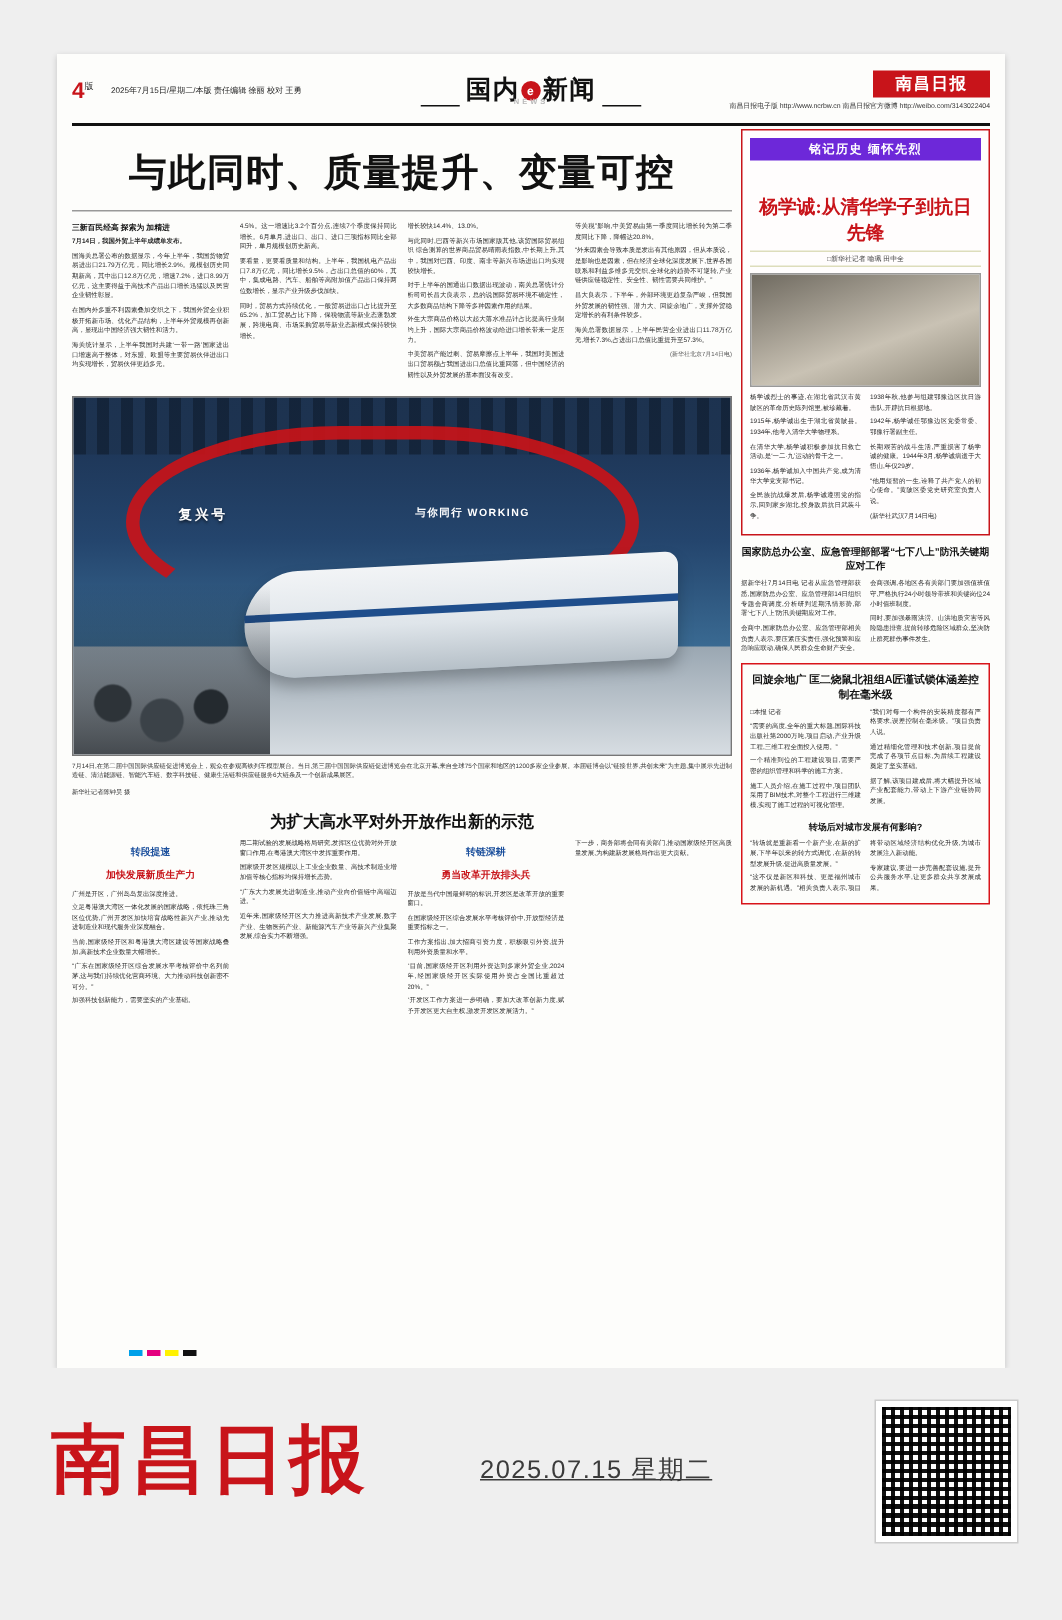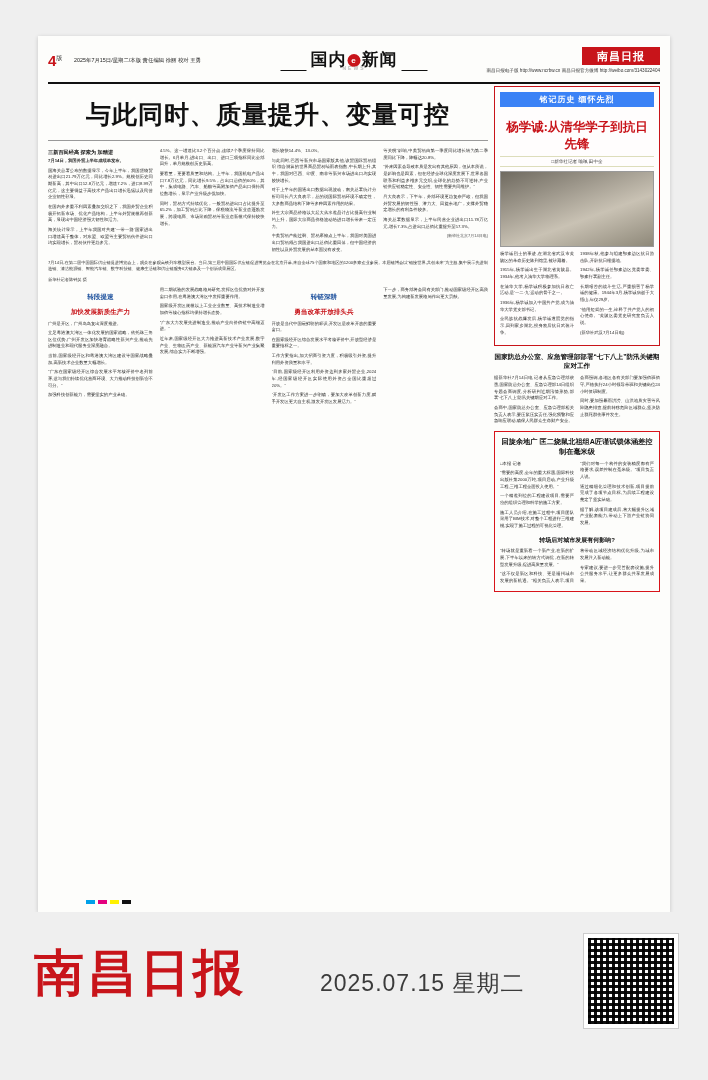--- a/index.html
+++ b/index.html
@@ -308,34 +308,34 @@
   }
   .secthead.red { color: #c8141a; }
 
   
   .redbox {
     border: 1.4px solid #c8141a;
     padding: 5px 5px 6px;
     background: #fffdfd;
   }
   .redbox .banner {
-    background: #3b82f6;
+    background: #6d28d9;
     color: #fff;
     font-size: 8px;
     font-weight: bold;
     text-align: center;
     padding: 2px 0;
     letter-spacing: 1px;
   }
   .redbox .title {
     text-align: center;
     font-size: 12.5px;
     font-weight: bold;
     color: #c8141a;
-    margin: 12px 0 3px;
+    margin: 23px 0 3px;
     font-family: "Liberation Serif", serif;
   }
   .redbox .kicker {
     text-align: center;
     font-size: 4.6px;
     color: #444;
     border-top: 1px solid #ddb;
     border-bottom: 1px solid #ddb;
     padding: 2px 0;
     margin-bottom: 4px;
@@ -397,23 +397,24 @@
     font-size: 50px;
     font-weight: bold;
     color: #c8141a;
     font-family: "Liberation Serif", serif;
     letter-spacing: 3px;
   }
   .bigdate {
     position: absolute;
     left: 320px;
     top: 56px;
-    font-size: 23px;
+    font-size: 17px;
     color: #3b3b3b;
     letter-spacing: 1px;
+    text-decoration: underline;
   }
   .qr {
     position: absolute;
     right: 30px;
     top: 22px;
     width: 86px;
     height: 86px;
     background:
       repeating-linear-gradient(90deg,#111 0 3px,#fff 3px 6px),
       repeating-linear-gradient(0deg,#111 0 3px,#fff 3px 6px);
@@ -484,23 +485,34 @@
             </div>
             <div class="col">
               <p>等关税”影响,中美贸易由第一季度同比增长转为第二季度同比下降，降幅达20.8%。</p>
               <p>“外来因素会导致本质是发出有其他原因，但从本质说，是影响也是因素，但在经济全球化深度发展下,世界各国联系和利益多维多元交织,全球化的趋势不可逆转,产业链供应链稳定性、安全性、韧性需要共同维护。”</p>
               <p>吕大良表示，下半年，外部环境更趋复杂严峻，但我国外贸发展的韧性强、潜力大、回旋余地广，支撑外贸稳定增长的有利条件较多。</p>
               <p>海关总署数据显示，上半年民营企业进出口11.78万亿元,增长7.3%,占进出口总值比重提升至57.3%。</p>
               <p class="src">(新华社北京7月14日电)</p>
             </div>
           </div>
 
+          <div class="photo">
+            <div class="lights"></div>
+            <div class="arch"></div>
+            <div class="archtxt">复兴号</div>
+            <div class="archtxt2">与你同行 WORKING</div>
+            <div class="floor"></div>
+            <div class="train"></div>
+            <div class="stripe"></div>
+            <div class="crowd"></div>
+          </div>
           <div class="caption">7月14日,在第二届中国国际供应链促进博览会上，观众在参观高铁列车模型展台。当日,第三届中国国际供应链促进博览会在北京开幕,来自全球75个国家和地区的1200多家企业参展。本届链博会以“链接世界,共创未来”为主题,集中展示先进制造链、清洁能源链、智能汽车链、数字科技链、健康生活链和供应链服务6大链条及一个创新成果展区。</div>
           <div class="caption cr">新华社记者陈钟昊 摄</div>
 
+          <div class="midtitle">为扩大高水平对外开放作出新的示范</div>
 
           <div class="cols4b">
             <div class="col">
               <div class="secthead">转段提速</div>
               <div class="secthead red">加快发展新质生产力</div>
               <p>广州是开区，广州岛岛复出深度推进。</p>
               <p>立足粤港澳大湾区一体化发展的国家战略，依托珠三角区位优势,广州开发区加快培育战略性新兴产业,推动先进制造业和现代服务业深度融合。</p>
               <p>当前,国家级经开区和粤港澳大湾区建设等国家战略叠加,高新技术企业数量大幅增长。</p>
               <p>“广东在国家级经开区综合发展水平考核评价中名列前茅,这与我们持续优化营商环境、大力推动科技创新密不可分。”</p>
               <p>加强科技创新能力，需要坚实的产业基础。</p>

